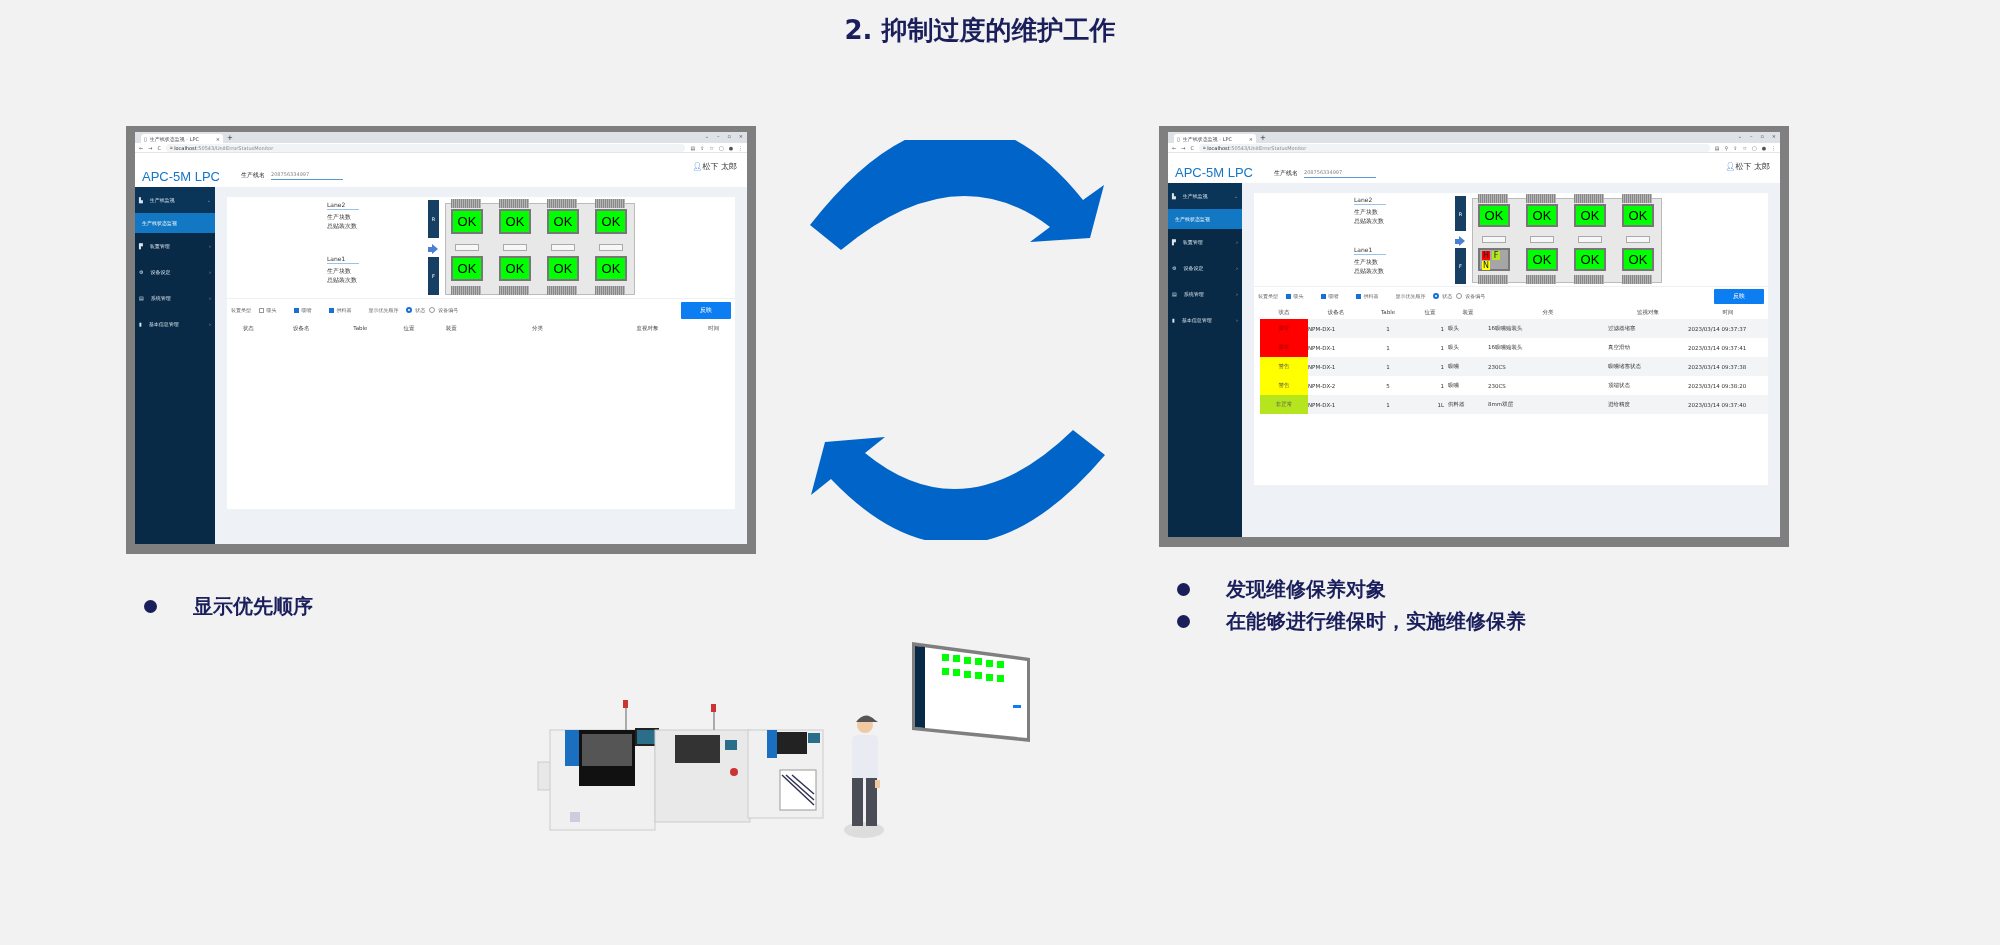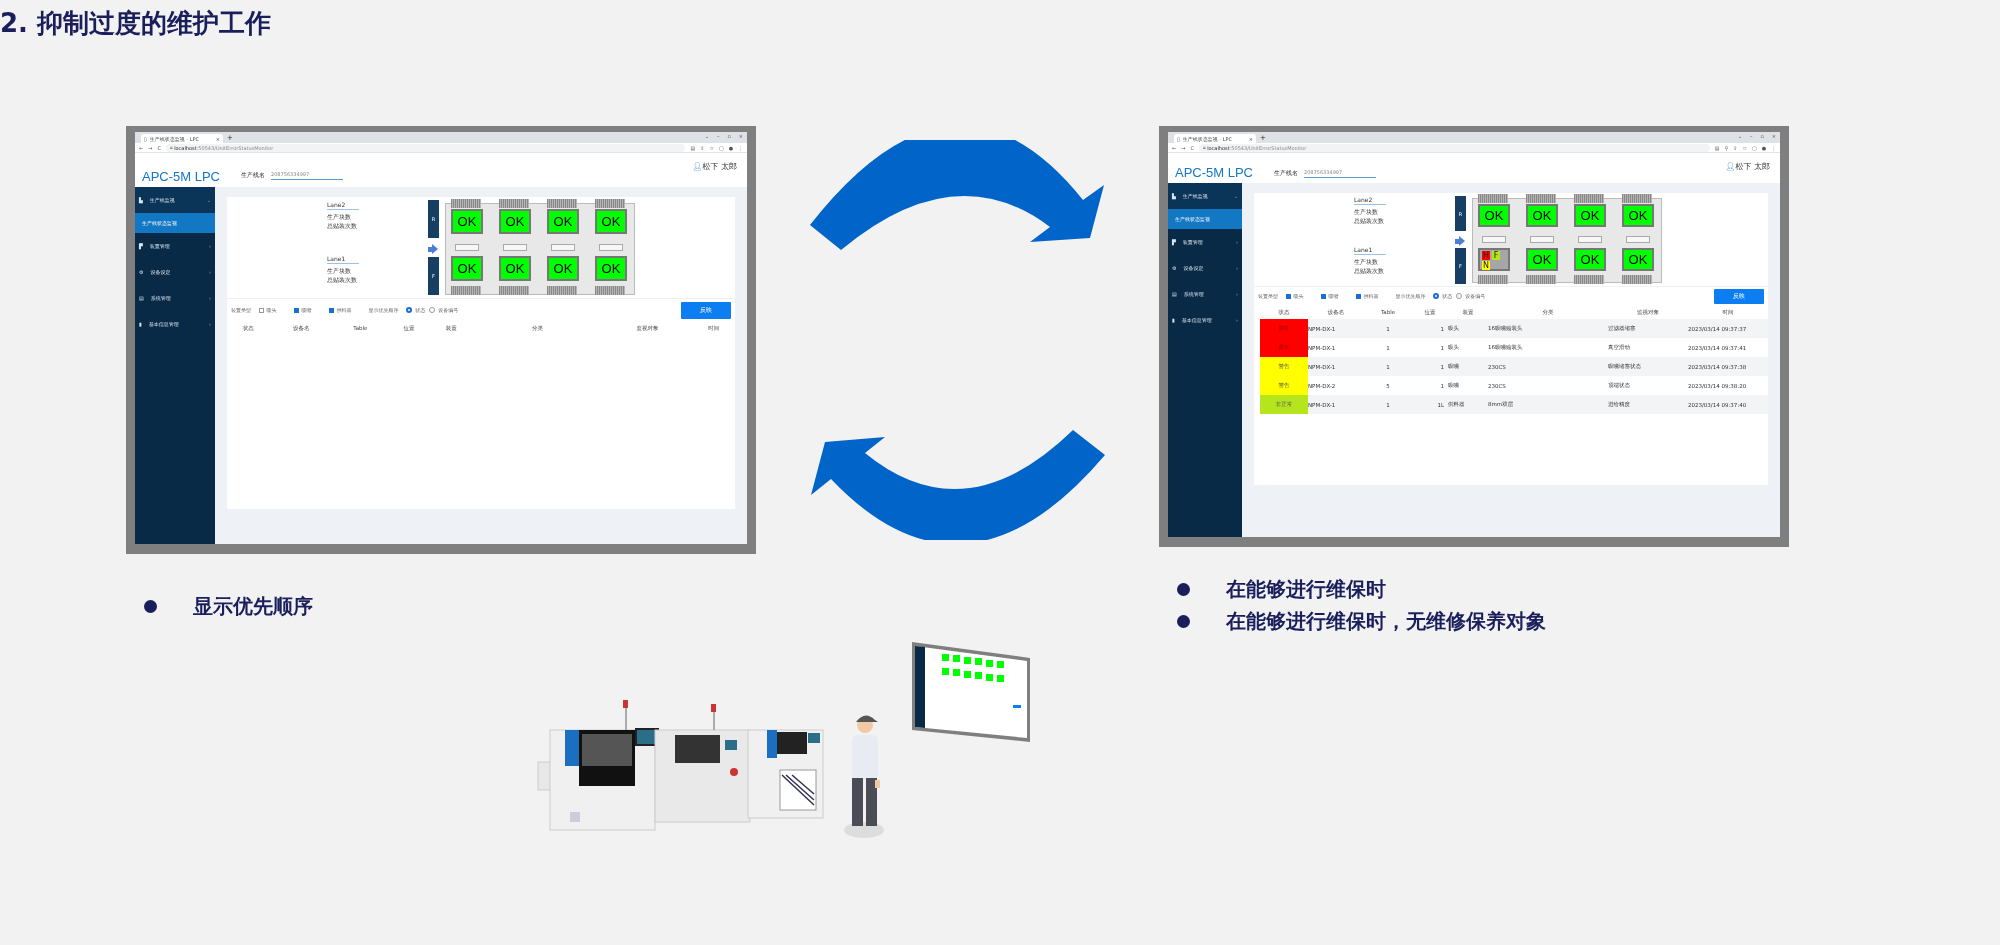--- a/index.html
+++ b/index.html
@@ -1,17 +1,17 @@
 <!DOCTYPE html>
 <html><head>
 <meta charset="utf-8">
 <style>
 *{box-sizing:border-box;margin:0;padding:0}
 html,body{width:2000px;height:945px;background:#f2f2f2;font-family:"DejaVu Sans","Liberation Sans",sans-serif;overflow:hidden;position:relative;color:#222}
-.title{position:absolute;left:0;top:6px;width:1960px;text-align:left;font-size:26px;font-weight:bold;color:#1a1f5c}
+.title{position:absolute;left:0;top:13px;width:1960px;text-align:center;font-size:26px;font-weight:bold;color:#1a1f5c}
 .shot{position:absolute;background:#7f7f7f;padding:6px 9px 10px 9px}
 .win{width:100%;height:100%;background:#fff;display:flex;flex-direction:column;overflow:hidden}
 .tabbar{height:11px;background:#dee1e6;display:flex;align-items:flex-end;font-size:5px;position:relative}
 .tab{background:#fff;width:82px;height:9px;margin-left:6px;border-radius:3px 3px 0 0;display:flex;align-items:center;padding:0 3px;gap:3px;color:#444}
 .tab .x{margin-left:auto}
 .plus{margin-left:4px;font-size:7px;line-height:9px}
 .winctl{position:absolute;right:4px;top:1px;display:flex;gap:8px;font-size:5px;color:#444}
 .addr{height:10px;background:#fff;display:flex;align-items:center;font-size:5px;color:#555;padding:0 4px;gap:5px;border-bottom:1px solid #e5e5e5}
 .url{flex:1;background:#f1f3f4;border-radius:4px;height:8px;display:flex;align-items:center;padding:0 4px}
 .url b{color:#222;font-weight:normal}
@@ -415,25 +415,25 @@
 
 <div class="bullets" style="left:144px;top:590px;">
   <div class="row">
       <span class="dot"></span>
       <span>显示优先顺序</span>
     </div>
 </div>
 <div class="bullets" style="left:1177px;top:573px;">
   <div class="row">
       <span class="dot"></span>
-      <span>在能够进行维保时</span>
+      <span>发现维修保养对象</span>
     </div>
   <div class="row">
       <span class="dot"></span>
-      <span>在能够进行维保时，无维修保养对象</span>
+      <span>在能够进行维保时，实施维修保养</span>
     </div>
 </div>
 
 <svg style="position:absolute;left:530px;top:630px;" width="510" height="220" viewBox="0 0 510 220">
 
   <g>
     <rect x="8" y="132" width="40" height="28" fill="#e8e8e8" stroke="#ccc"></rect>
     <rect x="20" y="100" width="105" height="100" fill="#f0f0f0" stroke="#ccc"></rect>
     <rect x="35" y="100" width="14" height="36" fill="#1a6fc0"></rect>
     <rect x="49" y="100" width="56" height="56" fill="#111"></rect>

